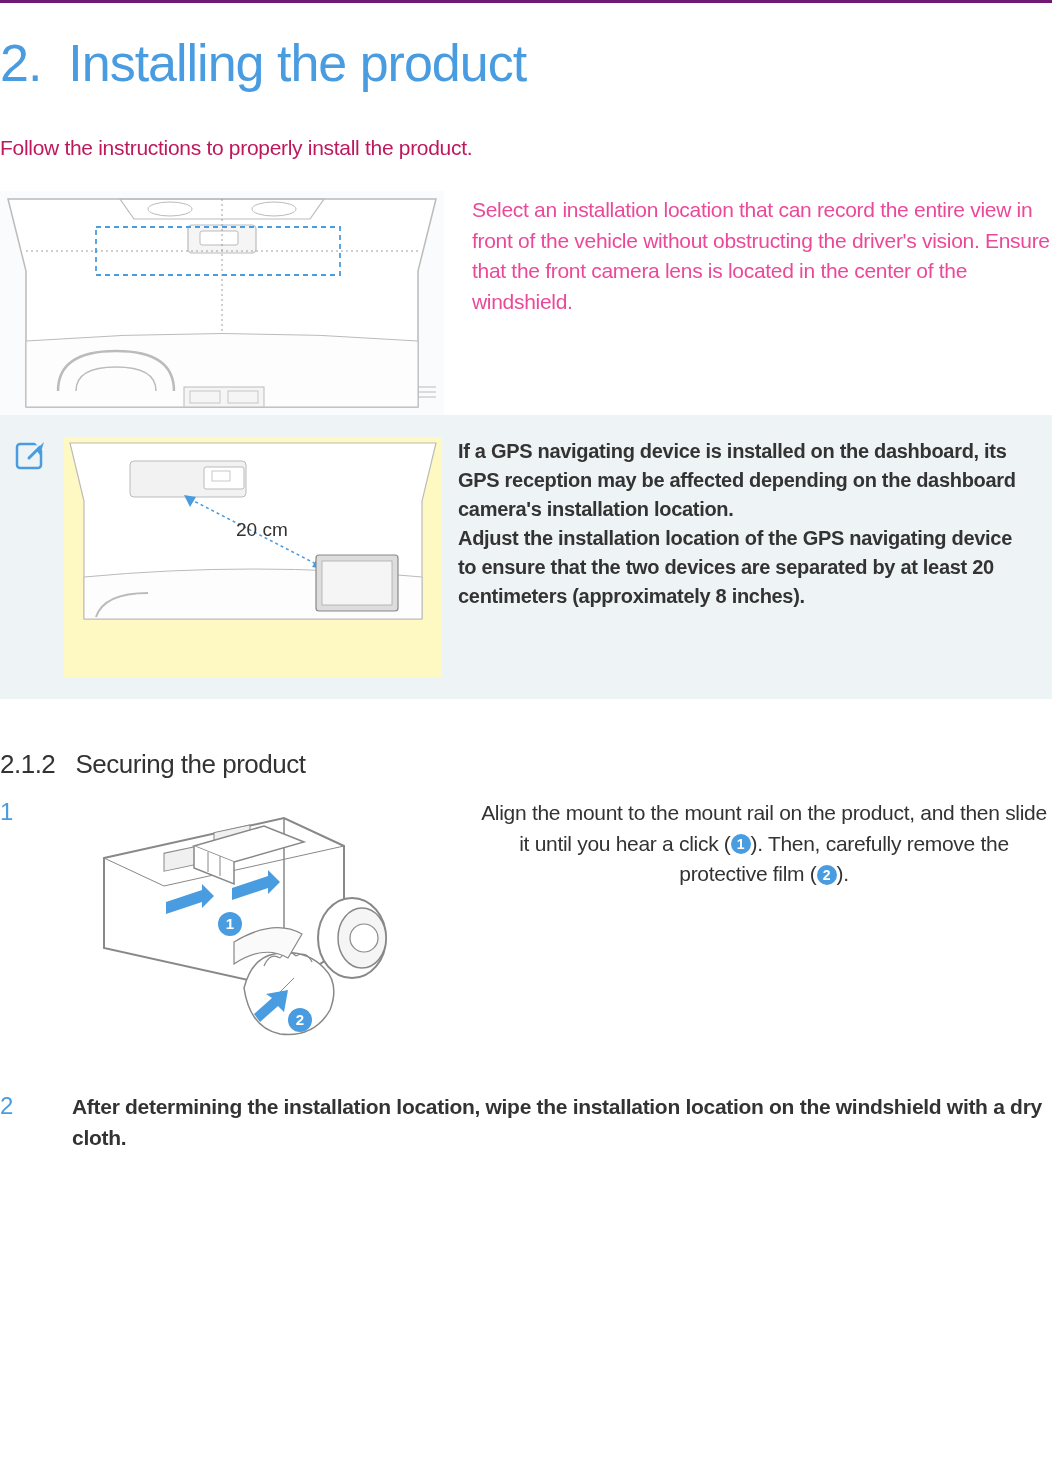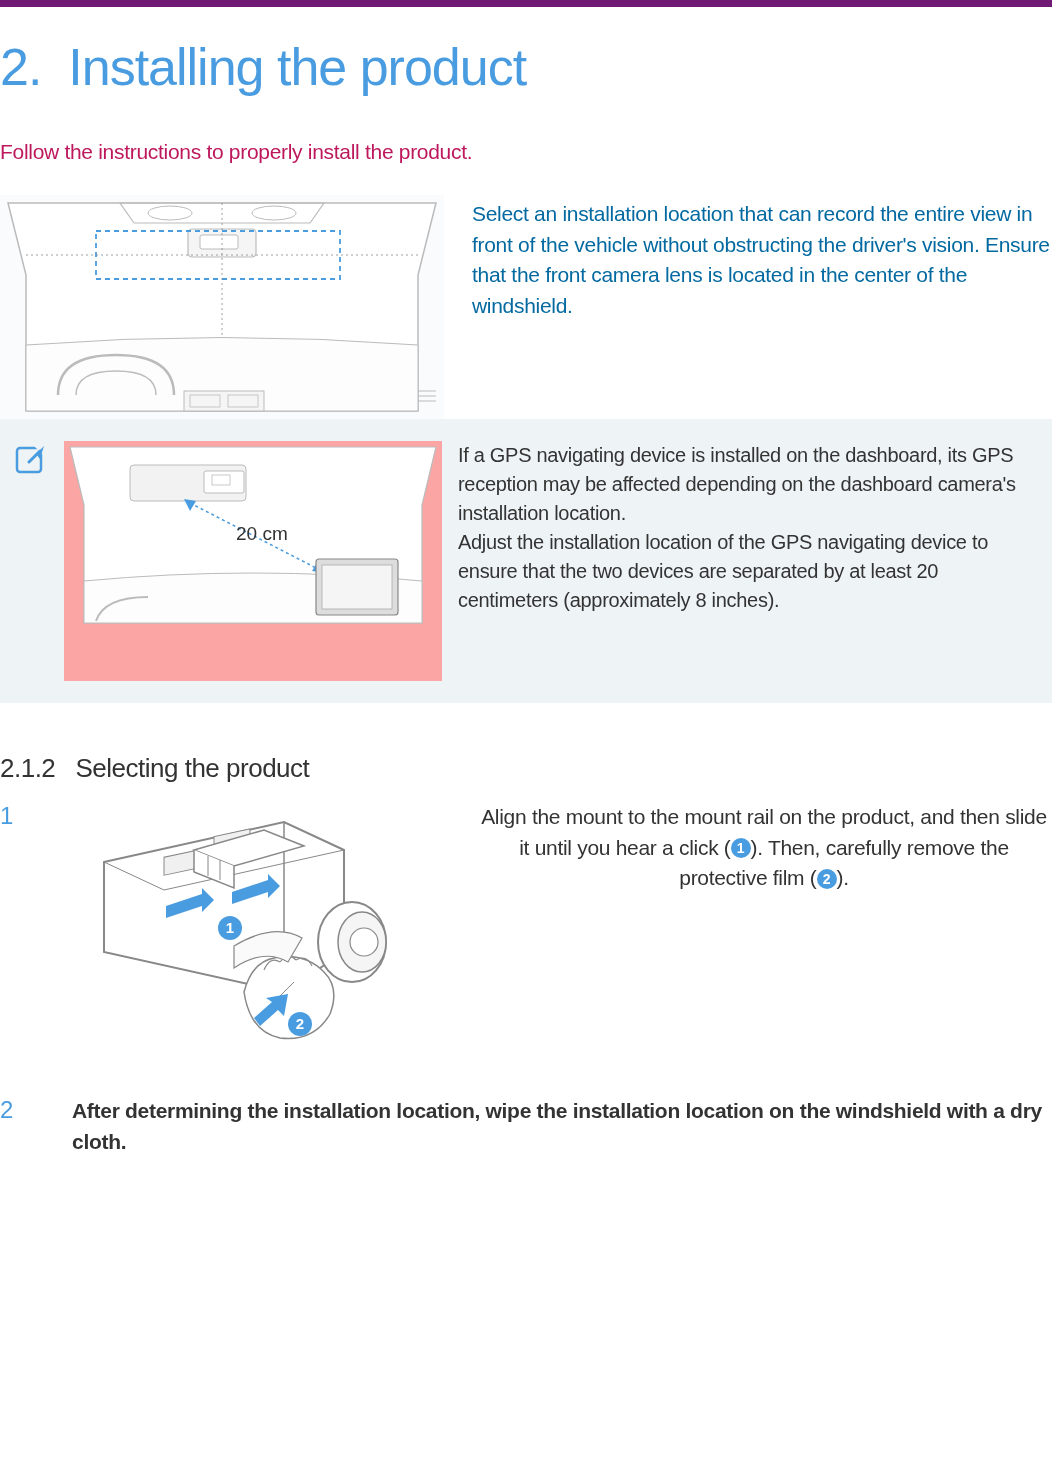--- a/index.html
+++ b/index.html
@@ -4,21 +4,21 @@
   <style>
     * { box-sizing: border-box; margin: 0; padding: 0; }
     body {
       font-family: -apple-system, BlinkMacSystemFont, "Segoe UI", Arial, sans-serif;
       background: #fff;
       color: #333;
       width: 1052px;
       padding: 0;
     }
     .page {
-      border-top: 7px solid #701a75;
+      border-top: 3px solid #701a75;
       padding: 30px 0 0 0;
     }
     .h1 {
       font-size: 52px;
       font-weight: 400;
       color: #4a9ce0;
       letter-spacing: -1px;
       margin-bottom: 40px;
       font-stretch: condensed;
     }
@@ -59,47 +59,47 @@
       height: 224px;
       background: #fafbfc;
       border: none;
       position: relative;
     }
     .section-row .text-col {
       flex: 1;
       font-size: 21px;
       font-weight: 300;
       line-height: 1.45;
-      color: #0369a1;
+      color: #ec4899;
       letter-spacing: -0.3px;
       padding-top: 4px;
     }
     .note-box {
       background: #eef3f5;
       padding: 22px 22px 22px 14px;
       display: flex;
       gap: 16px;
       align-items: flex-start;
       margin-bottom: 50px;
     }
     .note-icon {
       flex: 0 0 34px;
       height: 34px;
       margin-top: 2px;
     }
     .note-illustration {
       flex: 0 0 378px;
       height: 240px;
-      background: #fca5a5;
+      background: #fef9c3;
       position: relative;
     }
     .note-text {
       flex: 1;
       font-size: 20px;
-      font-weight: 400;
+      font-weight: 700;
       line-height: 1.45;
       color: #333;
       letter-spacing: -0.3px;
     }
     .step-row {
       display: flex;
       gap: 20px;
       margin-bottom: 30px;
     }
     .step-row .step-num {
@@ -247,21 +247,21 @@
       </svg>
       <div class="gps-label">20 cm</div>
     </div>
     <div class="note-text">
       <span>If a GPS navigating device is installed on the dashboard, its GPS reception may be affected depending on the dashboard camera's installation location.</span><br>
       <span>Adjust the installation location of the GPS navigating device to ensure that the two devices are separated by at least 20 centimeters (approximately 8 inches).</span>
     </div>
   </div>
 
   <h3 class="h3">
-    <span>2.1.2</span>&nbsp;&nbsp;&nbsp;<span>Selecting the product</span>
+    <span>2.1.2</span>&nbsp;&nbsp;&nbsp;<span>Securing the product</span>
   </h3>
 
 
   <div class="step-row">
     <div class="step-num">1</div>
     <div class="step-illustration">
       <svg viewBox="0 0 412 264" width="412" height="264">
 
         <g transform="translate(60,20)">
           <path d="M 0 40 L 180 0 L 240 28 L 240 130 L 180 170 L 0 130 Z" fill="#fff" stroke="#888" stroke-width="2"></path>

